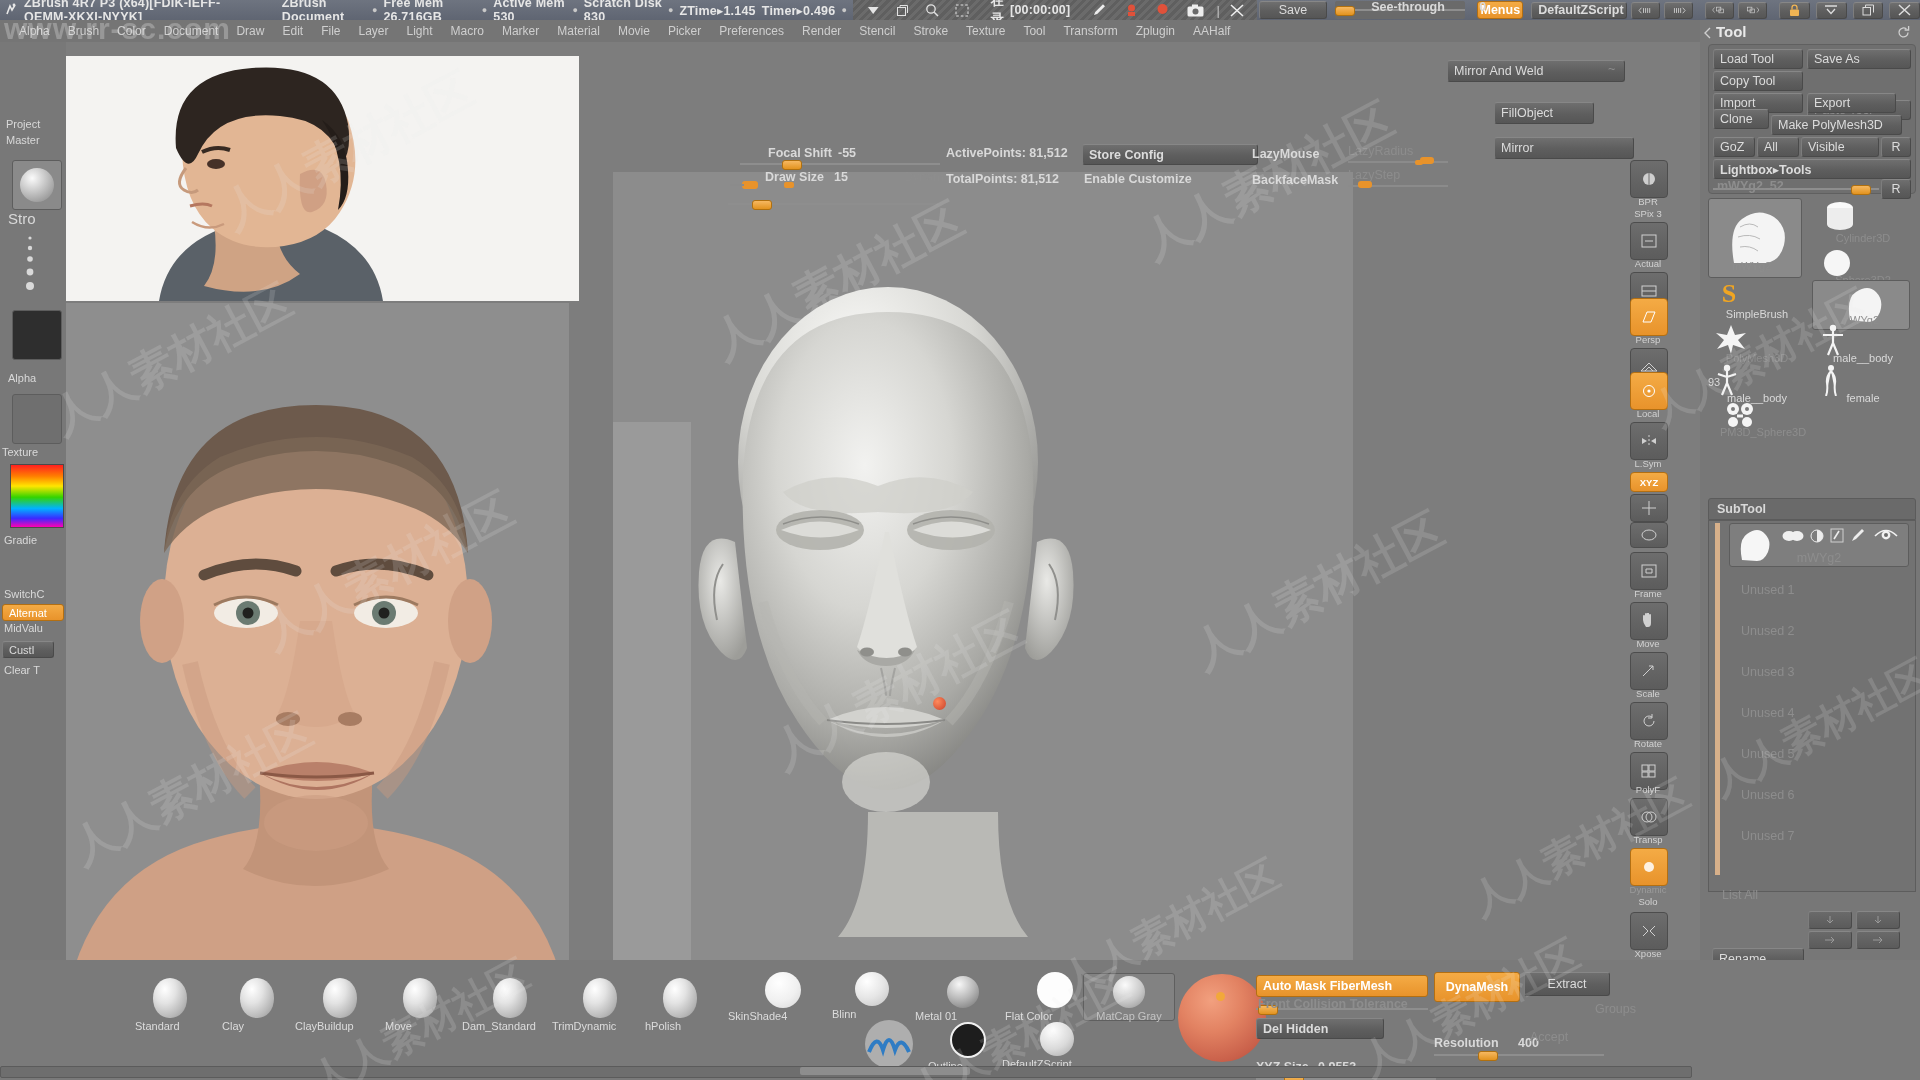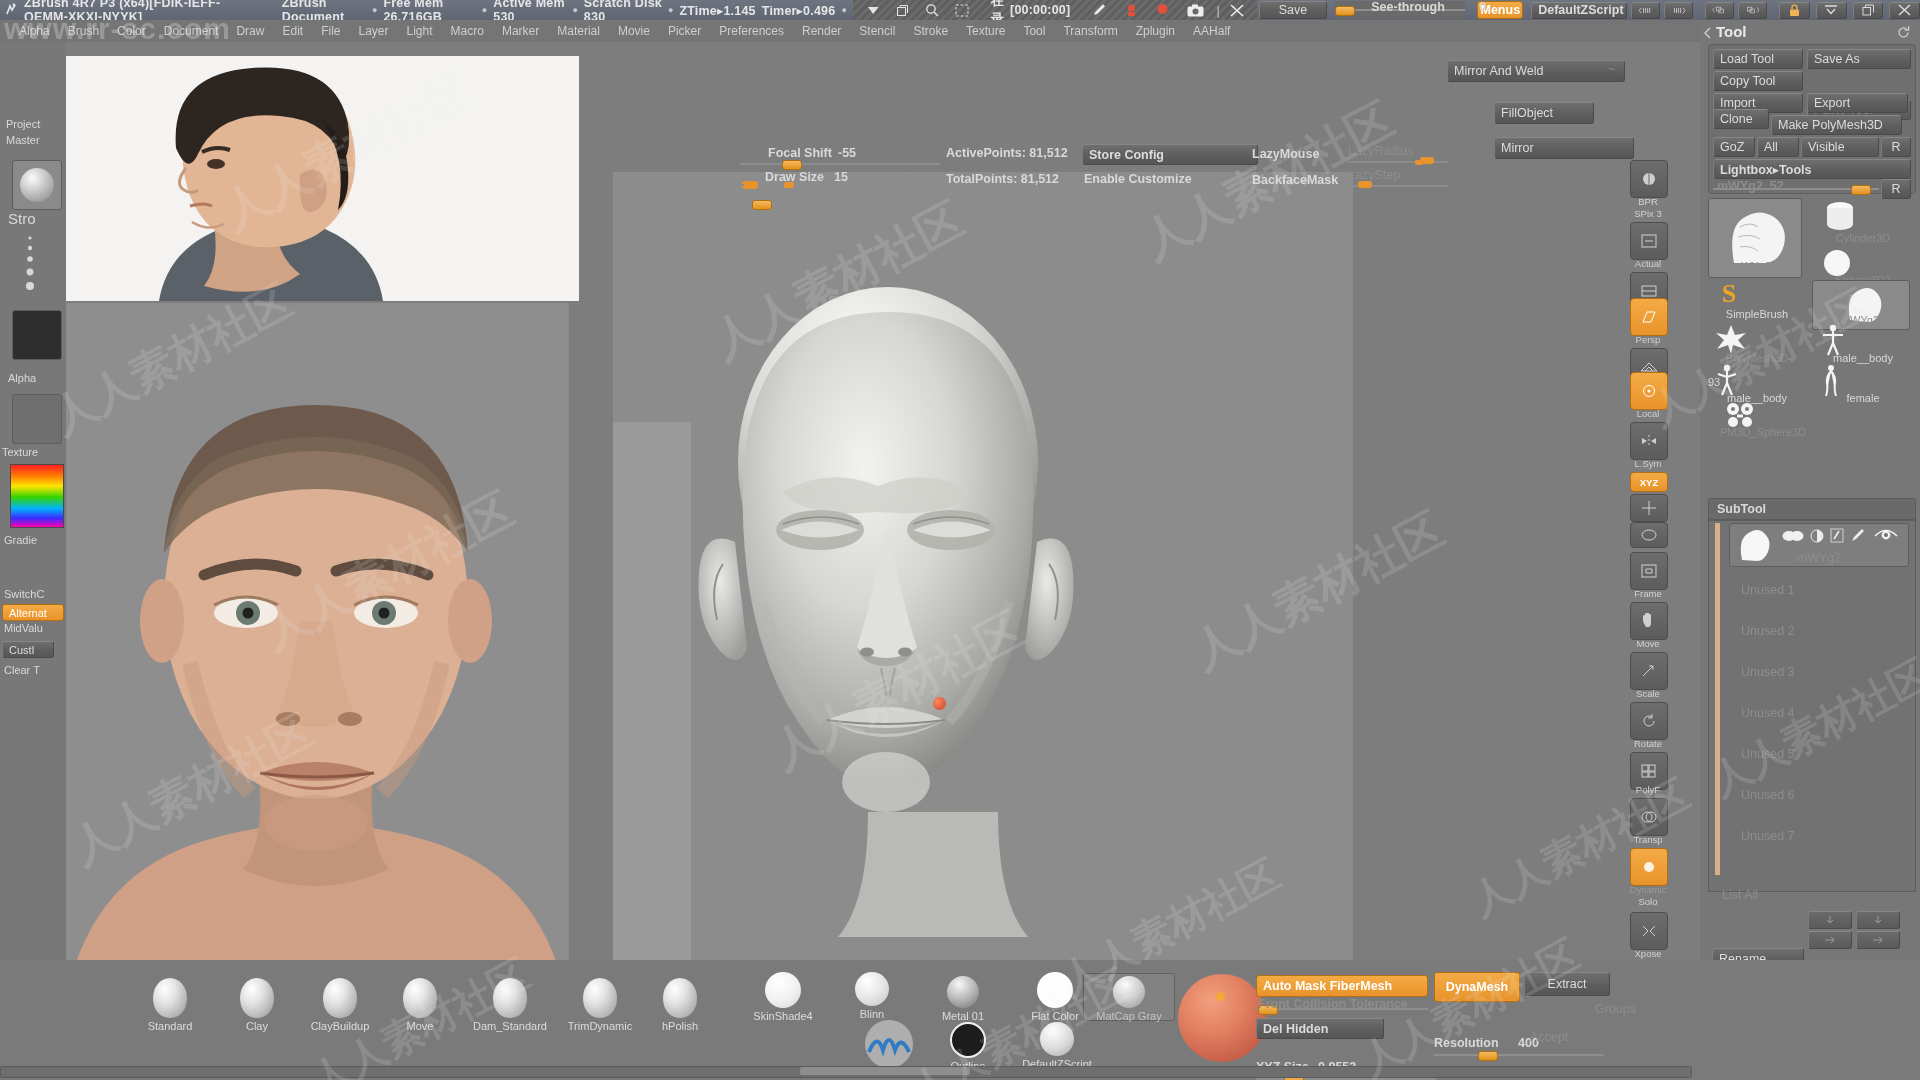--- a/index.html
+++ b/index.html
@@ -54,21 +54,21 @@
   .thumb{background:#8a8a8a;border:1px solid #5d5d5d;border-radius:3px;
          display:flex;align-items:center;justify-content:center;}
   
   .vbtn{width:36px;height:36px;border-radius:4px;
     background:linear-gradient(180deg,#6d6d6d,#5c5c5c);border:1px solid #4d4d4d;
     display:flex;flex-direction:column;align-items:center;justify-content:center;}
   .vbtn.on{background:linear-gradient(180deg,#f4ab45,#e8932b);border-color:#b36f12;}
   .vlbl{font-size:9.5px;color:#d2d2d2;text-align:center;line-height:10px;margin-top:1px;}
   
   #bottom{left:0;top:960px;width:1920px;height:120px;background:#7a7a7a;}
-  .brushitem{position:absolute;text-align:center;}
+  .brushitem{position:absolute;}
   .brushball{width:34px;height:40px;border-radius:50% 50% 48% 48%;margin:0 auto;
     background:radial-gradient(ellipse at 35% 28%,#ffffff 0%,#e3e3e3 35%,#b8b8b8 70%,#8f8f8f 100%);}
   .brushlbl{font-size:11px;color:#dcdcdc;margin-top:2px;white-space:nowrap;}
   .scrollbar{background:#6e6e6e;border:1px solid #5b5b5b;border-radius:2px;}
   svg{display:block;}
 </style>
 </head>
 <body>
 
 <div id="titlebar" class="abs">
@@ -669,21 +669,21 @@
       </div>
     <div class="zb-btn" style="position:absolute;left:4px;top:26px;width:90px;height:20px;">
       <span>Copy Tool</span>
       </div>
     <div class="zb-btn dim" style="position:absolute;left:98px;top:26px;width:104px;height:20px;">
       <span>Paste Tool</span>
       </div>
     <div class="zb-btn" style="position:absolute;left:4px;top:48px;width:90px;height:20px;">
       <span>Import</span>
       </div>
-    <div class="zb-btn" style="position:absolute;left:98px;top:48px;width:101px;height:20px;">
+    <div class="zb-btn" style="position:absolute;left:98px;top:48px;width:89px;height:20px;">
       <span>Export</span>
       </div>
     <div class="zb-btn" style="position:absolute;left:4px;top:64px;width:56px;height:20px;">
       <span>Clone</span>
       </div>
     <div class="zb-btn" style="position:absolute;left:62px;top:70px;width:131px;height:20px;">
       <span>Make PolyMesh3D</span>
       </div>
     <div class="zb-btn" style="position:absolute;left:4px;top:92px;width:42px;height:20px;">
       <span>GoZ</span>

